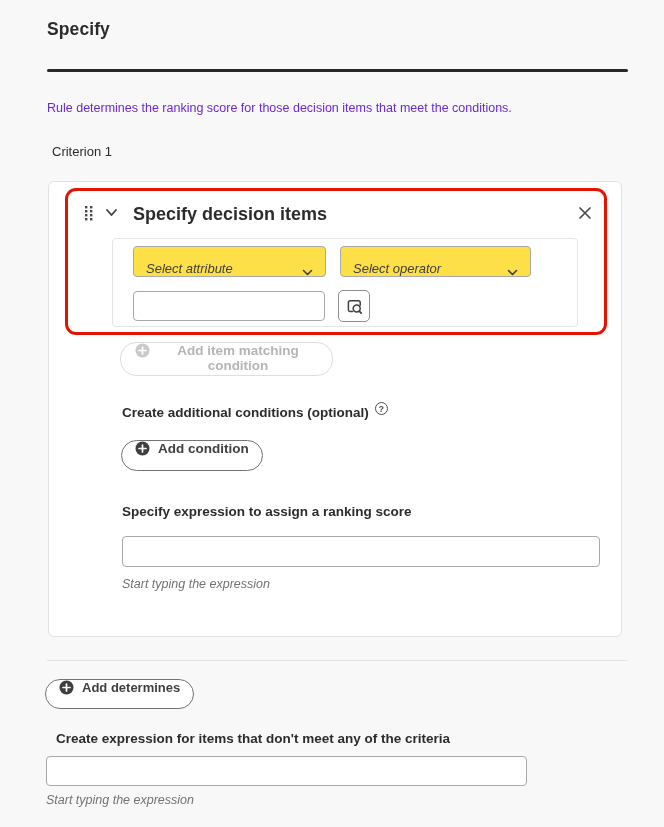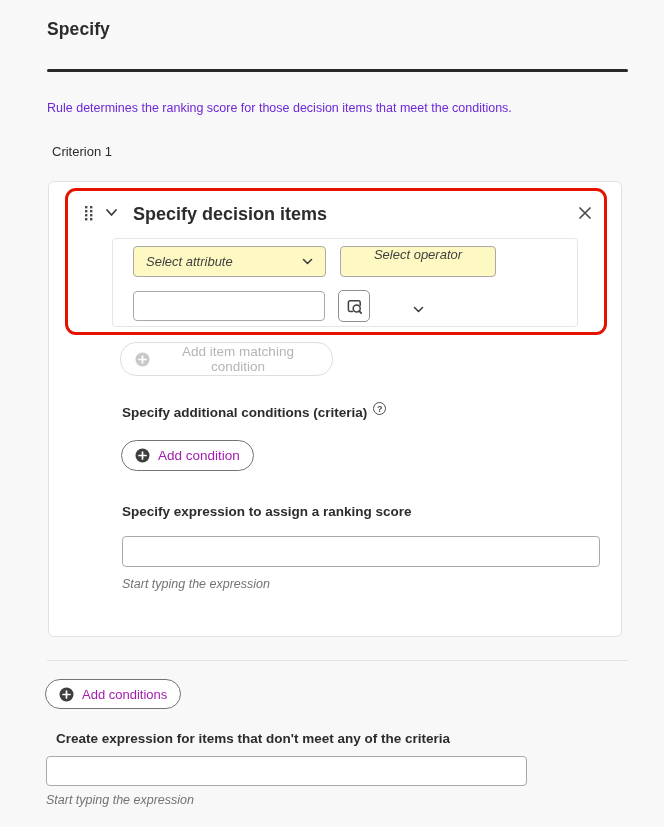--- a/index.html
+++ b/index.html
@@ -33,51 +33,51 @@
   .chevron-main { left:105px; top:208px; }
   .section-title-main { left:133px; top:204px; font-size:18px; font-weight:700; }
   .close-btn { left:575px; top:203px; width:20px; height:20px; display:flex; align-items:center; justify-content:center; cursor:pointer; background:none; border:none; }
 
   .inner-box {
     left:112px; top:238px; width:466px; height:89px;
     border:1px solid #e5e5e5; border-radius:4px; background:#fff;
   }
 
   .dropdown {
-    height:31px; border:1px solid #a9a9a9; border-radius:4px; background:#fef9c3;
-    display:flex; align-items:center; justify-content:space-between;
+    height:31px; border:1px solid #a9a9a9; border-radius:4px; background:#fde047;
+    display:flex; align-items:flex-end; justify-content:space-between;
     padding:0 12px; cursor:pointer;gap:44px;
   }
   .dropdown .ph { font-style:italic; font-size:13px; color:#3f3f3f; }
   .dd-attribute { left:133px; top:246px; width:193px; }
-  .dd-operator  { left:340px; top:246px; width:156px;flex-direction:column; }
+  .dd-operator  { left:340px; top:246px; width:191px; }
 
   .text-input {
     border:1px solid #a9a9a9; border-radius:4px; background:#fff;
     font-family:"Liberation Sans", sans-serif; font-size:13px; color:#2c2c2c; padding:0 10px;
   }
   .value-input { left:133px; top:291px; width:192px; height:30px; }
   .search-btn {
     left:338px; top:290px; width:32px; height:32px;
     border:1px solid #8f8f8f; border-radius:5px; background:#fff;
     display:flex; align-items:center; justify-content:center; cursor:pointer;
   }
 
   .btn {
-    display:inline-flex; align-items:center; gap:8px;
+    display:inline-flex; gap:8px;
     background:#fff; border-radius:16px; cursor:pointer;
-    font-family:"Liberation Sans", sans-serif; font-weight:400;
+    font-family:"Liberation Sans", sans-serif; font-weight:700;
   }
   .btn-disabled {
     left:120px; top:342px; width:213px; height:34px;
     border:1px solid #dedede; color:#b5b5b5; font-size:13.5px;
     padding:0 14px; cursor:default;
   }
   .btn-normal {
-    border:1px solid #747474; color:#a21caf; font-size:13.5px; padding:0 13px;
+    border:1px solid #747474; color:#404040; font-size:13.5px; padding:0 13px;
   }
   .btn-add-condition { left:121px; top:440px; height:31px; }
   .btn-add-criterion { left:45px; top:679px; height:30px; font-size:13px; }
 
   .section-heading { font-size:13.5px; font-weight:700; color:#2c2c2c; display:flex; align-items:center; gap:6px; }
   .heading-additional { left:122px; top:405px; }
   .heading-ranking { left:122px; top:504px; }
   .heading-nomatch { left:56px; top:731px; }
 
   .help-icon {
@@ -171,21 +171,21 @@
   <span>
     <svg width="15" height="15" viewBox="0 0 15 15">
       <circle cx="7.5" cy="7.5" r="7" fill="#c9c9c9"></circle>
       <path d="M7.5 4 v7 M4 7.5 h7" stroke="#ffffff" stroke-width="1.7" stroke-linecap="round"></path>
     </svg>
   </span>
   <span>Add item matching condition</span>
 </button>
 
 <div class="abs section-heading heading-additional">
-  <span>Specify additional conditions (criteria)</span>
+  <span>Create additional conditions (optional)</span>
   <span class="help-icon"></span>
 </div>
 
 <button class="abs btn btn-normal btn-add-condition">
   <span>
     <svg width="15" height="15" viewBox="0 0 15 15">
       <circle cx="7.5" cy="7.5" r="7" fill="#3e3e3e"></circle>
       <path d="M7.5 4 v7 M4 7.5 h7" stroke="#ffffff" stroke-width="1.7" stroke-linecap="round"></path>
     </svg>
   </span>
@@ -198,18 +198,18 @@
 
 <div class="abs light-divider"></div>
 
 <button class="abs btn btn-normal btn-add-criterion">
   <span>
     <svg width="15" height="15" viewBox="0 0 15 15">
       <circle cx="7.5" cy="7.5" r="7" fill="#3e3e3e"></circle>
       <path d="M7.5 4 v7 M4 7.5 h7" stroke="#ffffff" stroke-width="1.7" stroke-linecap="round"></path>
     </svg>
   </span>
-  <span>Add conditions</span>
+  <span>Add determines</span>
 </button>
 
 <div class="abs section-heading heading-nomatch">Create expression for items that don't meet any of the criteria</div>
 <input class="abs text-input expr-input-2" type="text" value="" style="">
 <div class="abs helper-text helper-2">Start typing the expression</div>
 
 </body></html>

